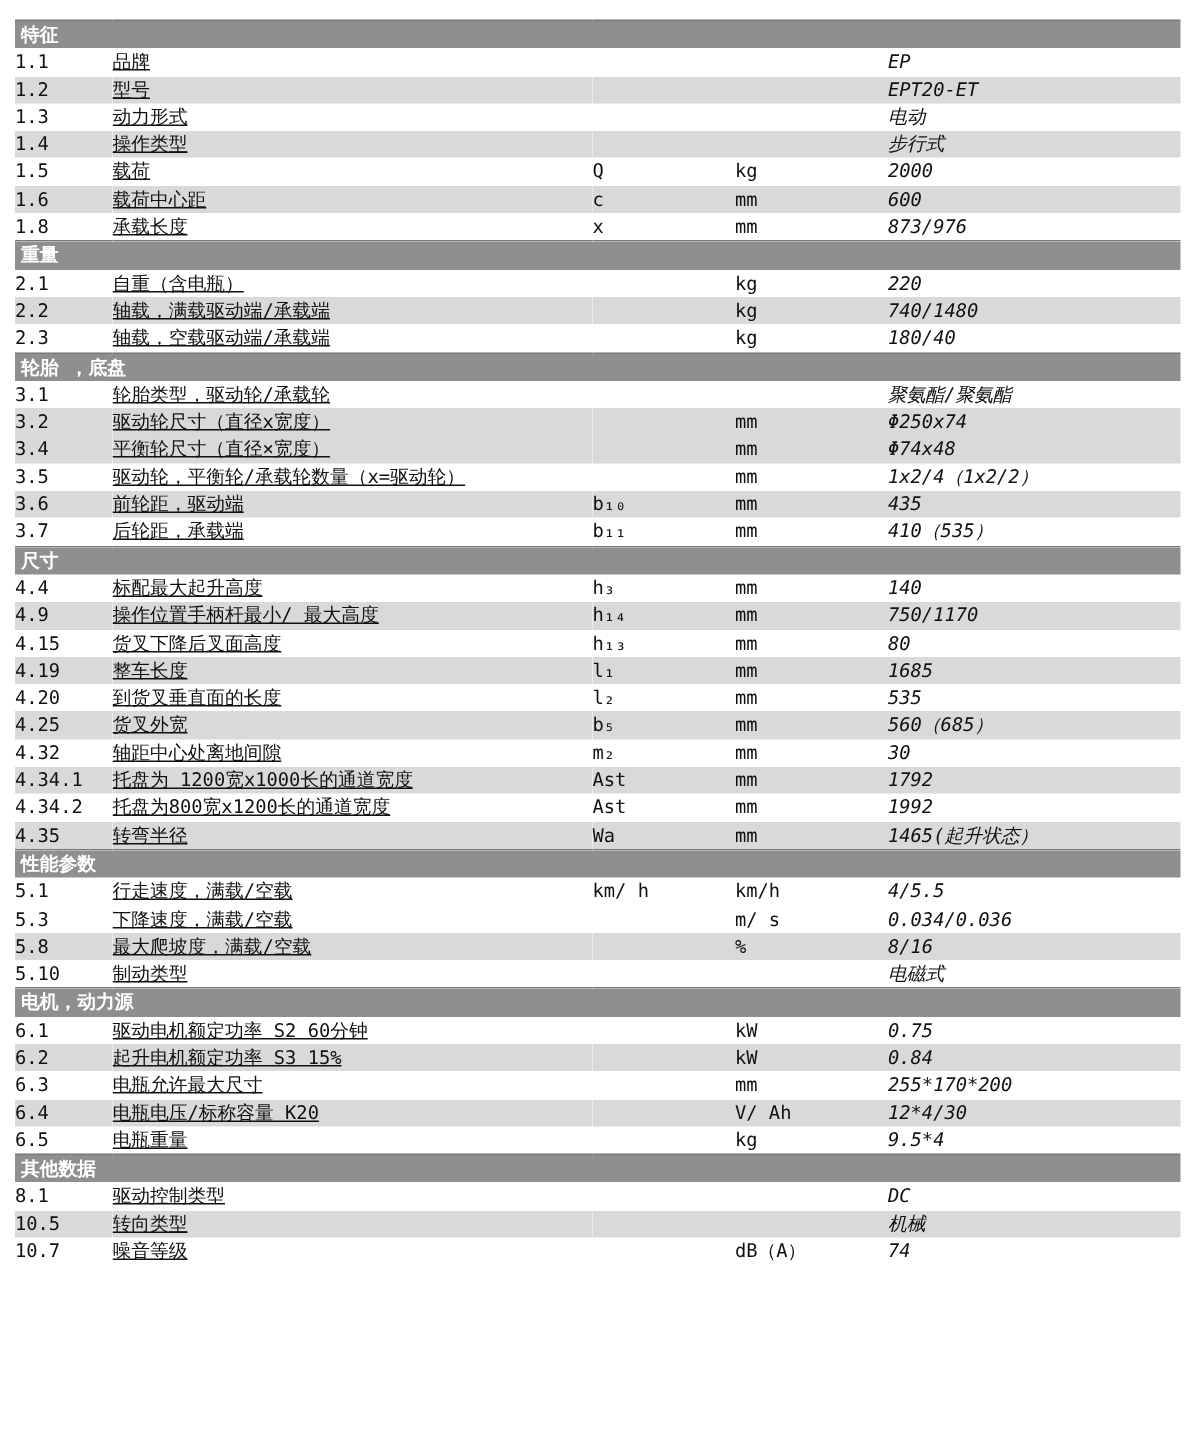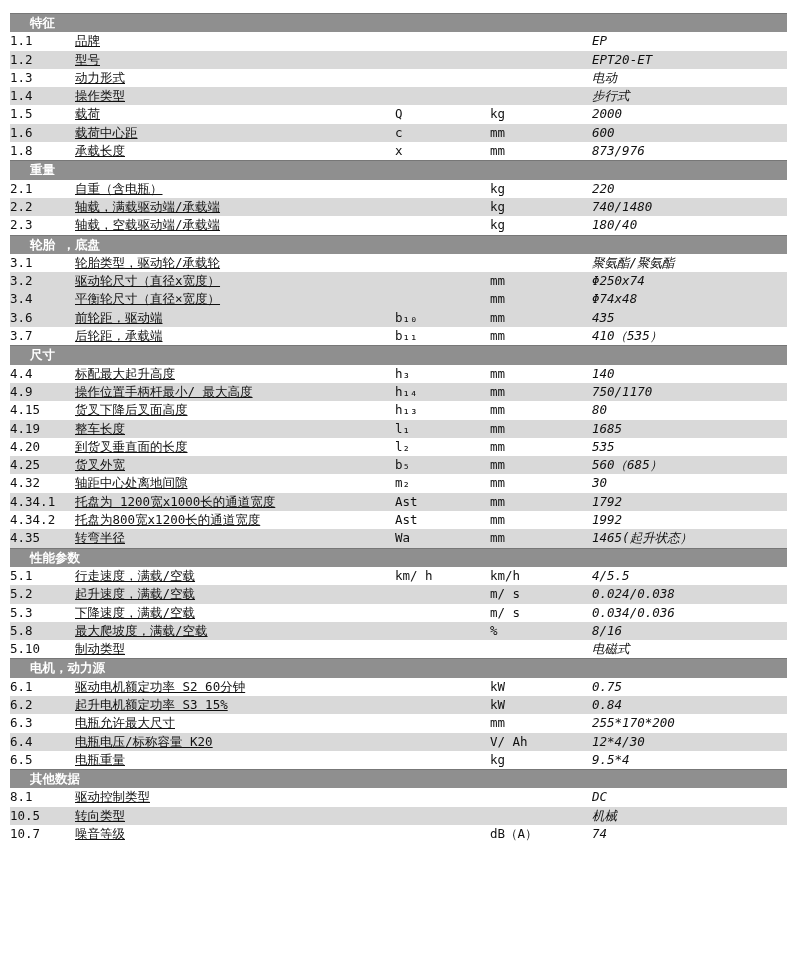--- a/index.html
+++ b/index.html
@@ -30,21 +30,21 @@
     line-height: 18.3px;
     color: #111111;
     white-space: nowrap;
     overflow: hidden;
     vertical-align: middle;
   }
   tr.section-header td {
     background: #8f8f8f;
     color: #ffffff;
     font-weight: bold;
-    padding-left: 20px;
+    padding-left: 4px;
     border-top: 1px solid #777777;
   }
   tr.data-row.alt td {
     background: #d9d9d9;
   }
   td.col-num   { width: 65px; padding-left: 4px; }
   td.col-desc  { width: 320px; text-decoration: underline; }
   td.col-symbol{ width: 95px; }
   td.col-unit  { width: 102px; }
   td.col-value { width: 195px; font-style: italic; }
@@ -155,20 +155,27 @@
           <td class="col-unit">mm</td>
           <td class="col-value">Φ250x74</td>
         </tr>
         <tr class="data-row alt">
           <td class="col-num">3.4</td>
           <td class="col-desc">平衡轮尺寸（直径×宽度）</td>
           <td class="col-symbol"></td>
           <td class="col-unit">mm</td>
           <td class="col-value">Φ74x48</td>
         </tr>
+        <tr class="data-row">
+          <td class="col-num">3.5</td>
+          <td class="col-desc">驱动轮，平衡轮/承载轮数量（x=驱动轮）</td>
+          <td class="col-symbol"></td>
+          <td class="col-unit">mm</td>
+          <td class="col-value">1x2/4（1x2/2）</td>
+        </tr>
         <tr class="data-row alt">
           <td class="col-num">3.6</td>
           <td class="col-desc">前轮距，驱动端</td>
           <td class="col-symbol">b₁₀</td>
           <td class="col-unit">mm</td>
           <td class="col-value">435</td>
         </tr>
         <tr class="data-row">
           <td class="col-num">3.7</td>
           <td class="col-desc">后轮距，承载端</td>
@@ -252,27 +259,20 @@
         <tr class="section-header">
           <td colspan="5">性能参数</td>
         </tr>
         <tr class="data-row">
           <td class="col-num">5.1</td>
           <td class="col-desc">行走速度，满载/空载</td>
           <td class="col-symbol">km/ h</td>
           <td class="col-unit">km/h</td>
           <td class="col-value">4/5.5</td>
         </tr>
-        <tr class="data-row alt">
-          <td class="col-num">5.2</td>
-          <td class="col-desc">起升速度，满载/空载</td>
-          <td class="col-symbol"></td>
-          <td class="col-unit">m/ s</td>
-          <td class="col-value">0.024/0.038</td>
-        </tr>
         <tr class="data-row">
           <td class="col-num">5.3</td>
           <td class="col-desc">下降速度，满载/空载</td>
           <td class="col-symbol"></td>
           <td class="col-unit">m/ s</td>
           <td class="col-value">0.034/0.036</td>
         </tr>
         <tr class="data-row alt">
           <td class="col-num">5.8</td>
           <td class="col-desc">最大爬坡度，满载/空载</td>

